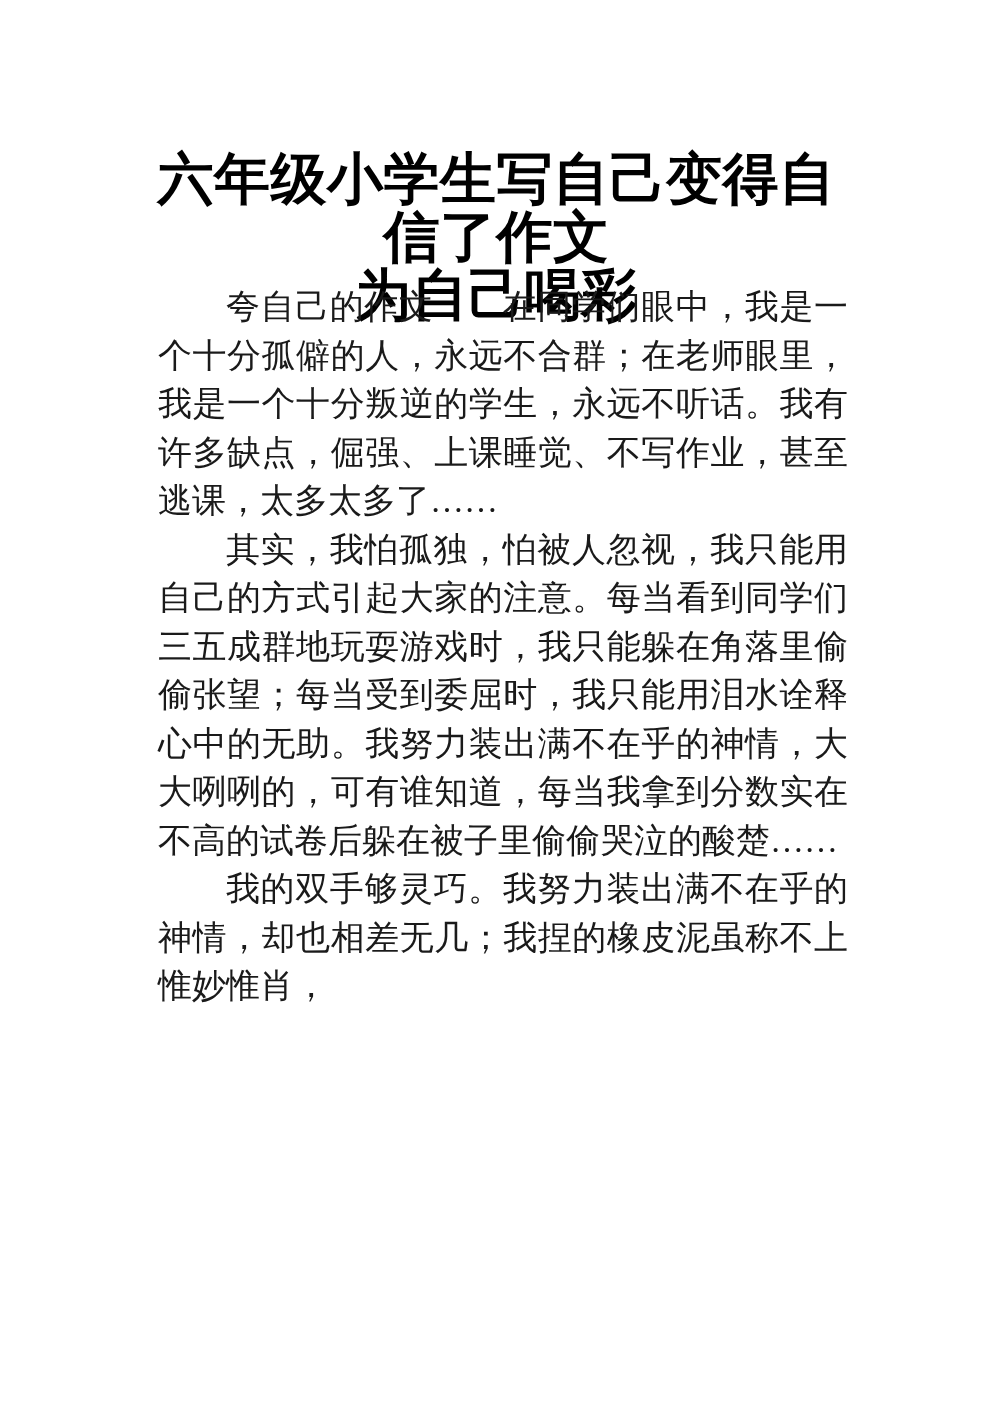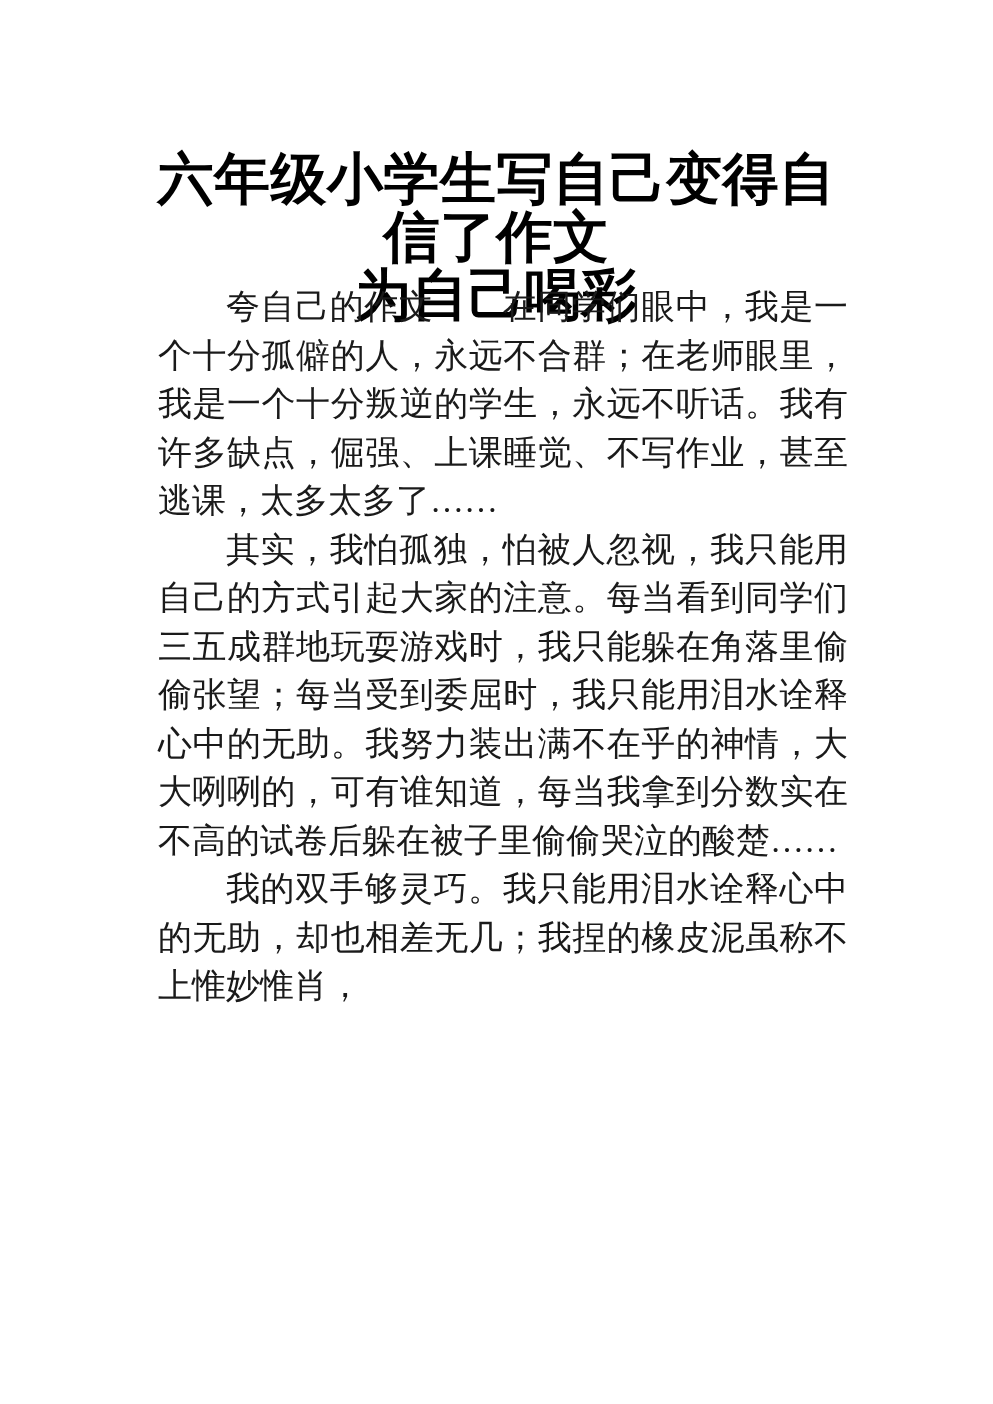--- a/index.html
+++ b/index.html
@@ -60,16 +60,16 @@
 <body>
 
 <div class="page">
 
   <h1 class="doc-title">六年级小学生写自己变得自信了作文
 为自己喝彩</h1>
 
   <div class="doc-body">
     <p class="para">夸自己的作文　　在同学们眼中，我是一个十分孤僻的人，永远不合群；在老师眼里，我是一个十分叛逆的学生，永远不听话。我有许多缺点，倔强、上课睡觉、不写作业，甚至逃课，太多太多了……</p>
     <p class="para">其实，我怕孤独，怕被人忽视，我只能用自己的方式引起大家的注意。每当看到同学们三五成群地玩耍游戏时，我只能躲在角落里偷偷张望；每当受到委屈时，我只能用泪水诠释心中的无助。我努力装出满不在乎的神情，大大咧咧的，可有谁知道，每当我拿到分数实在不高的试卷后躲在被子里偷偷哭泣的酸楚……</p>
-    <p class="para">我的双手够灵巧。我只能用泪水诠释心中的无助，却也相差无几；我捏的橡皮泥虽称不上惟妙惟肖，</p>
+    <p class="para">我的双手够灵巧。我努力装出满不在乎的神情，却也相差无几；我捏的橡皮泥虽称不上惟妙惟肖，</p>
   </div>
 
 </div>
 
 </body></html>

